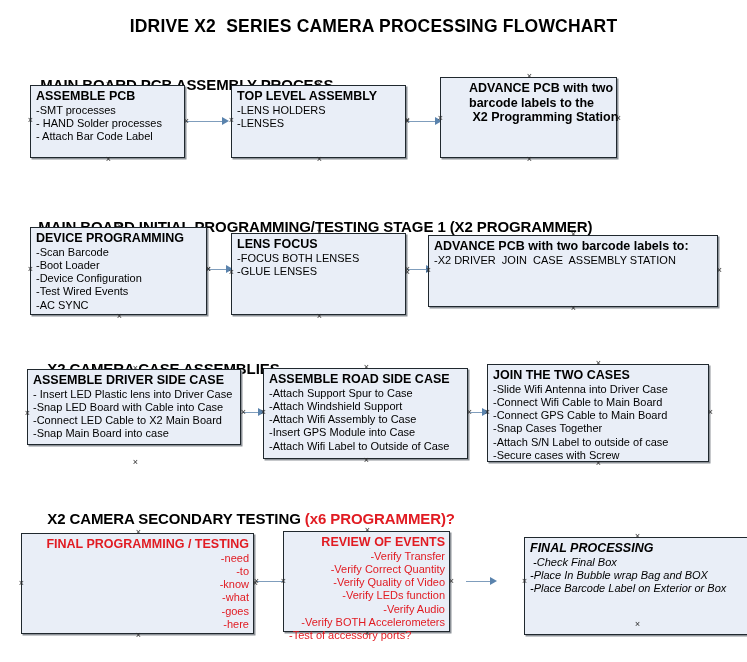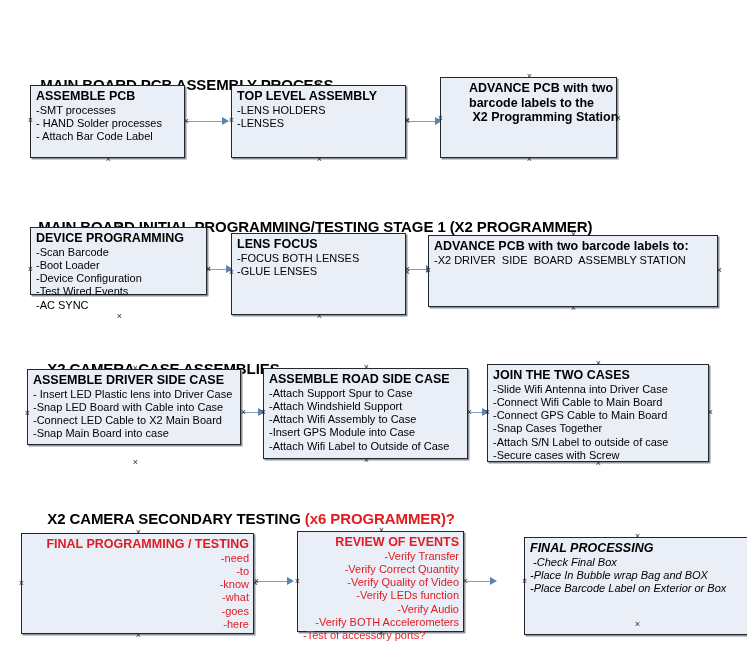--- a/index.html
+++ b/index.html
@@ -112,20 +112,21 @@
     font-family: "Liberation Sans", sans-serif;
     pointer-events: none;
   }
   .handle::before { content: "\00D7"; }
 </style>
 </head>
 <body>
 
 <div id="canvas">
 
+  <div class="doc-title">IDRIVE X2  SERIES CAMERA PROCESSING FLOWCHART</div>
 
   <div class="section-title" style="left:24px; top:59px;">
     <span>MAIN BOARD PCB ASSEMBLY PROCESS</span>
   </div>
 
   <div class="node" style="left:30px; top:85px; width:155px; height:73px;">
     <span class="node-title">ASSEMBLE PCB</span>
     <span class="node-line">-SMT processes</span>
     <span class="node-line">- HAND Solder processes</span>
     <span class="node-line">- Attach Bar Code Label</span>
@@ -159,21 +160,21 @@
     <span class="handle" style="left:-4px; top:37px;"></span>
     <span class="handle" style="left:85px; top:-5px;"></span>
     <span class="handle" style="left:85px; top:78px;"></span>
     <span class="handle" style="left:174px; top:37px;"></span>
   </div>
 
   <div class="section-title" style="left:22px; top:201px;">
     <span>MAIN BOARD INITIAL PROGRAMMING/TESTING STAGE 1 (X2 PROGRAMMER)</span>
   </div>
 
-  <div class="node" style="left:30px; top:227px; width:177px; height:68px;">
+  <div class="node" style="left:30px; top:227px; width:177px; height:88px;">
     <span class="node-title">DEVICE PROGRAMMING</span>
     <span class="node-line">-Scan Barcode</span>
     <span class="node-line">-Boot Loader</span>
     <span class="node-line">-Device Configuration</span>
     <span class="node-line">-Test Wired Events</span>
     <span class="node-line">-AC SYNC</span>
     <span class="handle" style="left:-4px; top:38px;"></span>
     <span class="handle" style="left:85px; top:-5px;"></span>
     <span class="handle" style="left:85px; top:85px;"></span>
     <span class="handle" style="left:174px; top:38px;"></span>
@@ -192,21 +193,21 @@
     <span class="handle" style="left:84px; top:79px;"></span>
     <span class="handle" style="left:172px; top:35px;"></span>
   </div>
 
   <div class="conn" style="left:407px; top:269px; width:23px;"></div>
   <div class="conn-arrow" style="left:426px; top:265px;"></div>
   <span class="handle" style="left:404px; top:266px;"></span>
 
   <div class="node" style="left:428px; top:235px; width:290px; height:72px;">
     <span class="node-title">ADVANCE PCB with two barcode labels to:</span>
-    <span class="node-line">-X2 DRIVER  SIDE  BOARD  ASSEMBLY STATION</span>
+    <span class="node-line">-X2 DRIVER  JOIN  CASE  ASSEMBLY STATION</span>
     <span class="handle" style="left:-4px; top:31px;"></span>
     <span class="handle" style="left:141px; top:-5px;"></span>
     <span class="handle" style="left:141px; top:69px;"></span>
     <span class="handle" style="left:287px; top:31px;"></span>
   </div>
 
   <div class="section-title" style="left:31px; top:343px;">
     <span>X2 CAMERA CASE ASSEMBLIES</span>
   </div>
 
@@ -270,21 +271,21 @@
     <span class="handle" style="left:-4px; top:46px;"></span>
     <span class="handle" style="left:113px; top:-5px;"></span>
     <span class="handle" style="left:113px; top:98px;"></span>
     <span class="handle" style="left:230px; top:46px;"></span>
   </div>
 
   <div class="conn" style="left:256px; top:581px; width:35px;"></div>
   <div class="conn-arrow" style="left:287px; top:577px;"></div>
   <span class="handle" style="left:253px; top:578px;"></span>
 
-  <div class="node red" style="left:297px; top:531px; width:167px; height:101px;">
+  <div class="node red" style="left:283px; top:531px; width:167px; height:101px;">
     <span class="node-title">REVIEW OF EVENTS</span>
     <span class="node-line">-Verify Transfer</span>
     <span class="node-line">-Verify Correct Quantity</span>
     <span class="node-line">-Verify Quality of Video</span>
     <span class="node-line">-Verify LEDs function</span>
     <span class="node-line">-Verify Audio</span>
     <span class="node-line">-Verify BOTH Accelerometers</span>
     <span class="overflow-line" style="top:97px;">-Test of accessory ports?</span>
     <span class="handle" style="left:-4px; top:46px;"></span>
     <span class="handle" style="left:80px; top:-5px;"></span>

